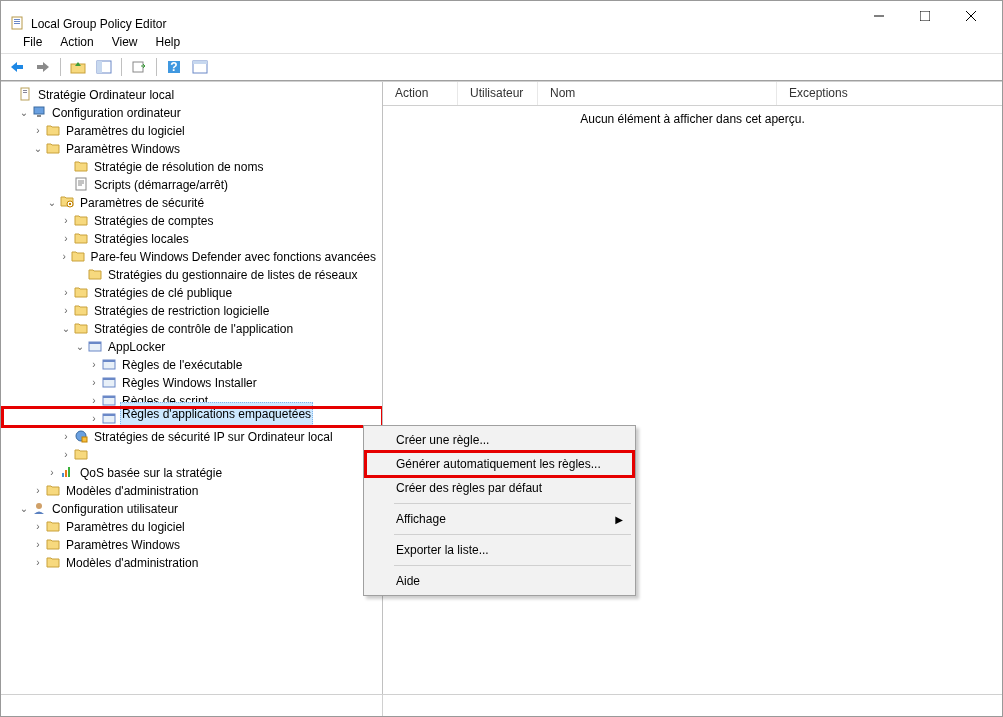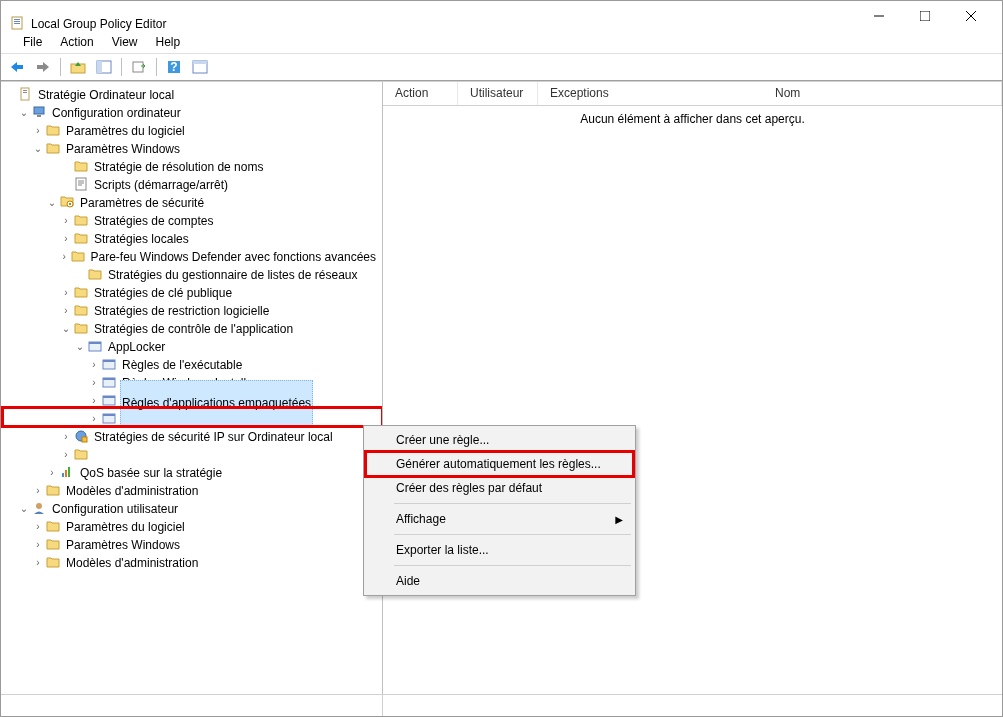--- a/index.html
+++ b/index.html
@@ -24,21 +24,21 @@
 .tree-pane::-webkit-scrollbar { height:16px; width:16px;}
 .tree-pane::-webkit-scrollbar-track { background:#f0f0f0;}
 .tree-pane::-webkit-scrollbar-thumb { background:#c0c0c0;}
 .content-pane { flex: 1; display: flex; flex-direction:column;}
 
 .tree { white-space: nowrap; }
 .tree-row { display: flex; align-items: flex-end; height: 18px; padding-right:4px;}
 .tree-row .expander { width: 14px; height:14px; display:flex;align-items:center;justify-content:center; color:#666; font-size:10px; transform:translateY(-1px);}
 .tree-row .icon { width:16px; height:16px; margin-right:3px; display:flex;align-items:center;justify-content:center; flex-shrink:0;}
 .tree-row .label { padding: 0 2px; }
-.tree-row.selected .label { background: #cde8ff; border:1px dotted #7eb4ea; padding:15px 1px;}
+.tree-row.selected .label { background: #cde8ff; border:1px dotted #7eb4ea; padding:4px 1px;}
 
 .highlight-red { outline: 3px solid #e60000; outline-offset:-1px;}
 
 .list-header { height: 24px; display: flex; border-bottom: 1px solid #d0d0d0; background:#fff;}
 .list-header .col { padding: 4px 12px; border-right: 1px solid #e8e8e8; color:#333;}
 .empty-msg { text-align: center; padding: 6px 8px; color:#000;}
 
 .context-menu { position:absolute; left:363px; top:425px; width:273px; background:#f2f2f2; border:1px solid #a0a0a0; box-shadow:3px 3px 3px rgba(0,0,0,0.2); padding:2px;}
 .cm-item { height:24px; display:flex; align-items:center; padding:0 30px 0 30px; position:relative;}
 .cm-sep { height:1px; background:#d0d0d0; margin:3px 2px 3px 28px;}
@@ -427,22 +427,22 @@
             </span>
             <span class="label">Modèles d'administration</span>
           </div>
       </div>
     </div>
 
     <div class="content-pane">
       <div class="list-header">
         <div class="col" style="width:75px">Action</div>
         <div class="col" style="width:80px">Utilisateur</div>
+        <div class="col" style="flex:1">Nom</div>
         <div class="col" style="width:225px;border-right:none">Exceptions</div>
-        <div class="col" style="flex:1">Nom</div>
       </div>
       <div class="empty-msg">Aucun élément à afficher dans cet aperçu.</div>
     </div>
   </div>
 
   <div class="statusbar">
     <div class="cell"></div>
     <div class="cell"></div>
   </div>
 </div>

